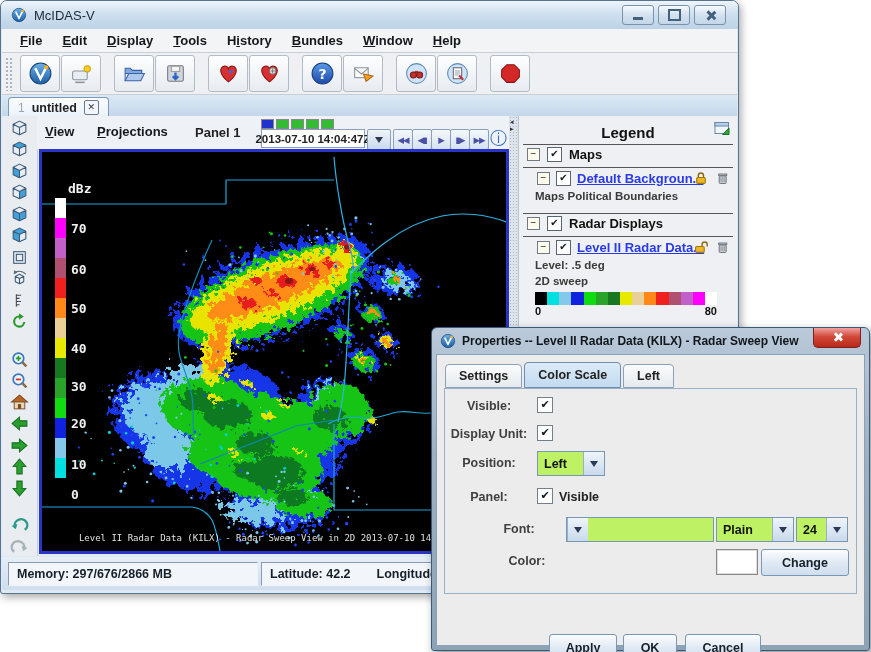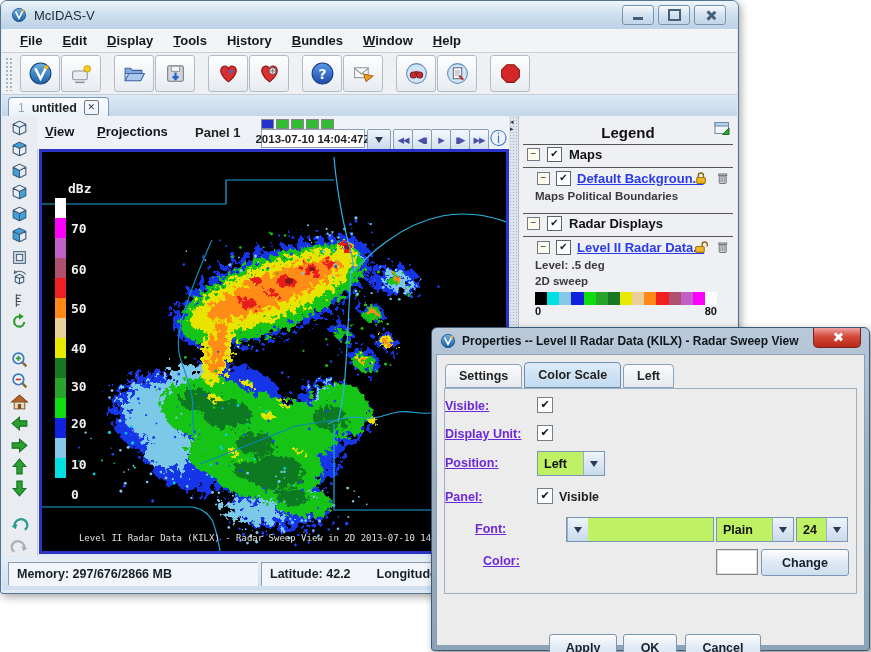--- a/index.html
+++ b/index.html
@@ -90,21 +90,21 @@
   .dlg-title{font-size:12px;font-weight:bold;color:#10161c;margin-left:6px;white-space:nowrap;overflow:hidden;max-width:340px;}
   .dlg-close{position:absolute;right:8px;top:0;width:46px;height:19px;border:1px solid #7a2020;border-top:none;border-radius:0 0 5px 5px;
     background:linear-gradient(#f0a0a0,#d24a3a 45%,#b82818);display:flex;align-items:center;justify-content:center;}
   .dlg-close .glyph-x:before,.dlg-close .glyph-x:after{background:#fff;height:10px;width:2.5px;}
   .dlg-body{position:absolute;left:4px;right:4px;top:26px;bottom:4px;background:#ececec;border:1px solid #8aa0b5;}
   .dlg-tabs{position:absolute;left:8px;top:9px;display:flex;gap:2px;}
   .dtab{height:22px;padding:0 13px;display:flex;align-items:center;font-size:12.5px;font-weight:bold;color:#222;
     border:1px solid #8aa2ba;border-radius:4px 4px 0 0;background:linear-gradient(#fafbfc,#e6eaee);}
   .dtab.active{background:linear-gradient(#dcebf8,#c2daf0);border-color:#6f8cab;height:24px;margin-top:-2px;position:relative;z-index:2;}
   .dlg-panel{position:absolute;left:7px;right:7px;top:33px;height:204px;border:1px solid #9ab0c4;background:#ececec;}
-  .frow-label{position:absolute;left:0;width:88px;text-align:left;font-size:12.5px;font-weight:bold;color:#6d28d9;text-decoration:underline;}
+  .frow-label{position:absolute;left:0;width:88px;text-align:center;font-size:12.5px;font-weight:bold;color:#404040;}
   .dcb{position:absolute;left:92px;width:14px;height:14px;border:1px solid #72808e;background:#fff;font-size:11px;line-height:13px;text-align:center;color:#101820;}
   .combo{position:absolute;height:23px;border:1px solid #7a96b5;background:#bef264;display:flex;}
   .combo .val{flex:1;font-size:12.5px;font-weight:bold;color:#111;display:flex;align-items:center;padding-left:6px;overflow:hidden;white-space:nowrap;}
   .combo .arr{width:20px;border-left:1px solid #9ab0c4;background:linear-gradient(#eef4fa,#c9daec);display:flex;align-items:center;justify-content:center;}
   .btn{border:1px solid #7a96b5;border-radius:3px;background:linear-gradient(#fdfdfe,#dfe9f3 50%,#cfdfee);
     font-size:12.5px;font-weight:bold;color:#16202a;display:flex;align-items:center;justify-content:center;}
   .swatch{position:absolute;width:40px;height:24px;background:#fff;border:1px solid #888;box-shadow:inset 0 0 0 1px #ddd;}
   .dlg-buttons .btn{position:absolute;top:279px;height:26px;}
 </style>
 </head>

